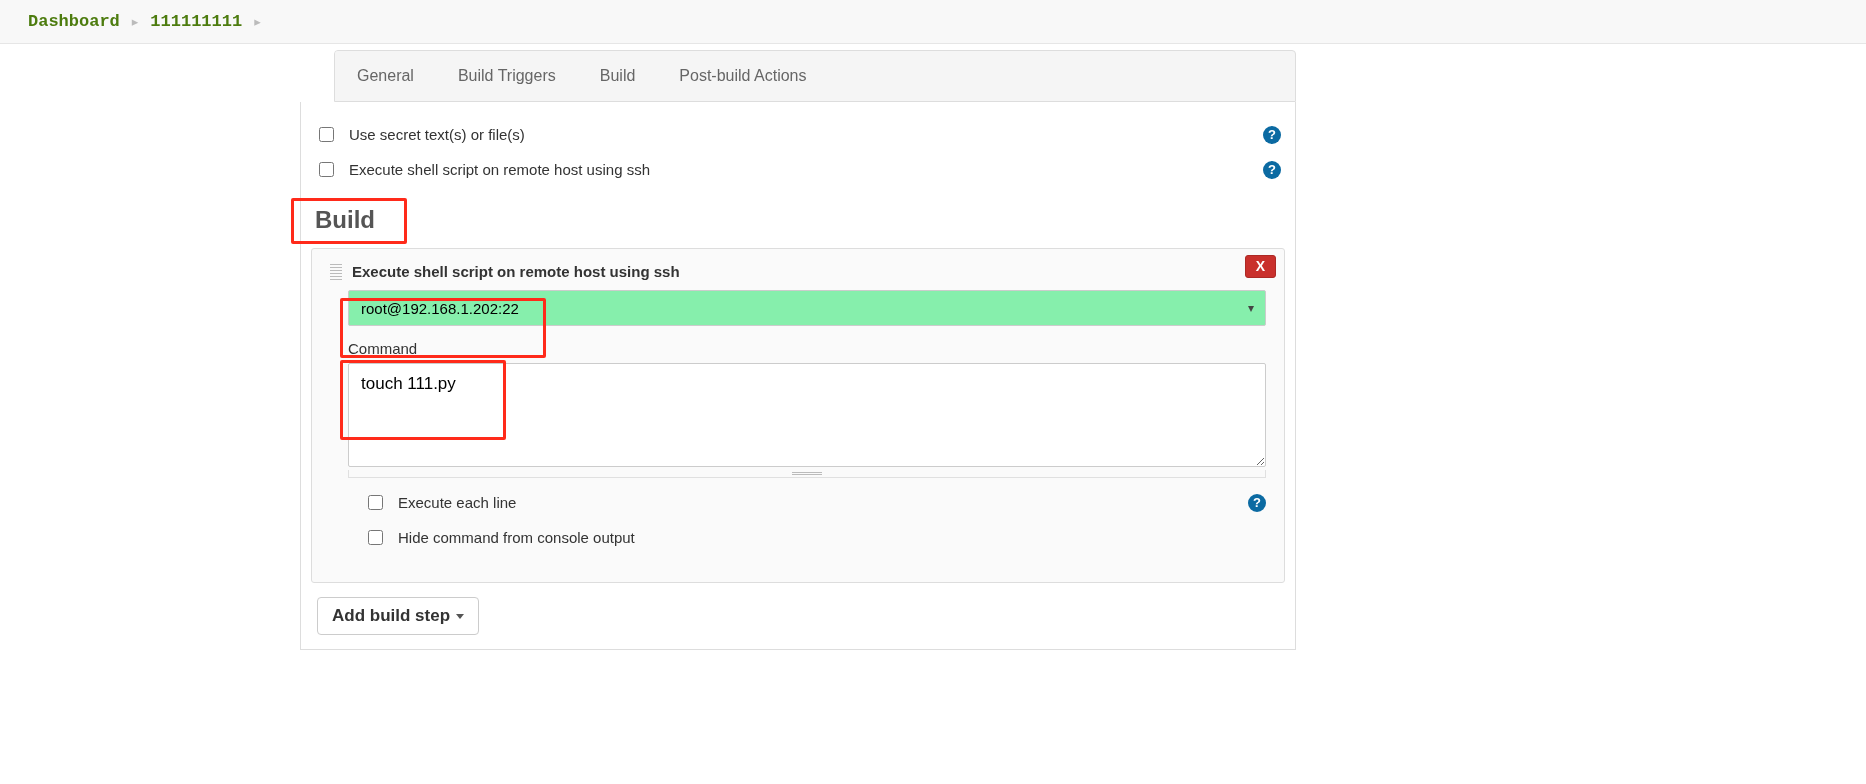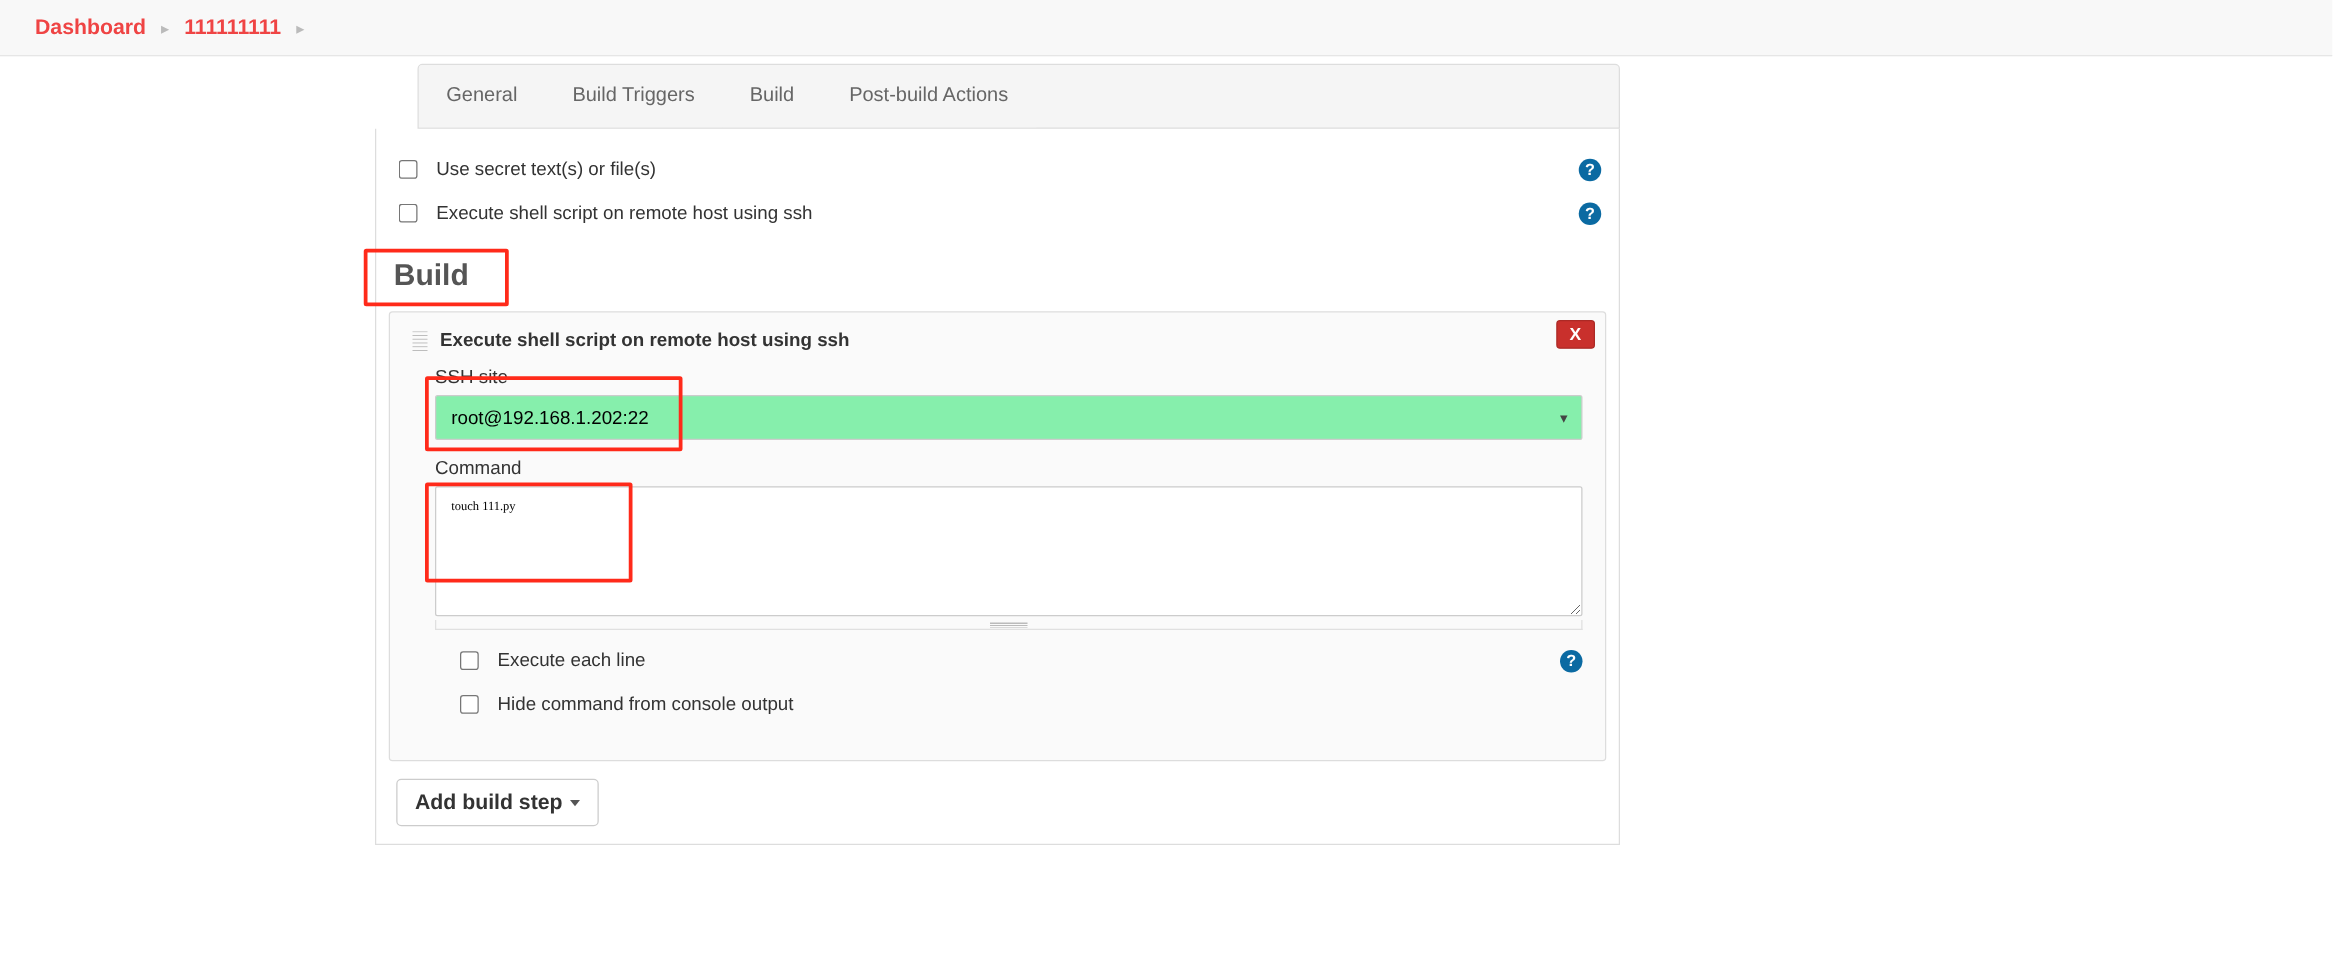--- a/index.html
+++ b/index.html
@@ -16,21 +16,22 @@
     background: #f8f8f8;
     border-bottom: 1px solid #e6e6e6;
     padding: 12px 28px;
     display: flex;
     align-items: center;
     gap: 12px;
     font-size: 17px;
   }
   .breadcrumb-item {
     font-weight: 700;
-    color: #ef4444;
+    color: #4d7c0f;
+    font-family: Liberation Mono, monospace;
   }
   .breadcrumb-sep {
     color: #bbb;
     font-size: 13px;
   }
   .main-wrap {
     padding-left: 300px;
     padding-right: 570px;
   }
   .tabs {
@@ -154,24 +155,24 @@
     right: 12px; top: 50%; transform: translateY(-50%);
     pointer-events: none; color: #444; font-size: 12px;
   }
   .textarea {
     width: calc(100% - 8px);
     min-height: 104px;
     margin-left: 8px;
     background: #fff;
     border: 1px solid #ccc;
     border-radius: 2px;
-    font-size: 10px;
+    font-size: 17px;
     padding: 10px 12px;
     resize: both;
-    font-family: Liberation Serif, serif;
+    font-family: Liberation Sans, sans-serif;
   }
   .resize-grip {
     height: 8px;
     margin-left: 8px;
     border-left: 1px solid #e0e0e0;
     border-right: 1px solid #e0e0e0;
     border-bottom: 1px solid #e0e0e0;
     display: flex; justify-content: center; align-items: center;
     cursor: ns-resize;
   }
@@ -251,21 +252,20 @@
 
     <div class="build-step rel">
       <div class="delete-btn">X</div>
 
       <div class="step-title-row">
         <div class="drag-handle"></div>
         <span>Execute shell script on remote host using ssh</span>
       </div>
 
       <div class="rel">
-        <div class="field-label">SSH site</div>
         <div class="select-wrap">
           <select class="select">
             <option>root@192.168.1.202:22</option>
           </select>
           <span class="select-caret">▾</span>
         </div>
         <div class="highlight-box" style="left:0px; top:8px; width:206px; height:60px;"></div>
       </div>
 
       <div class="rel">

